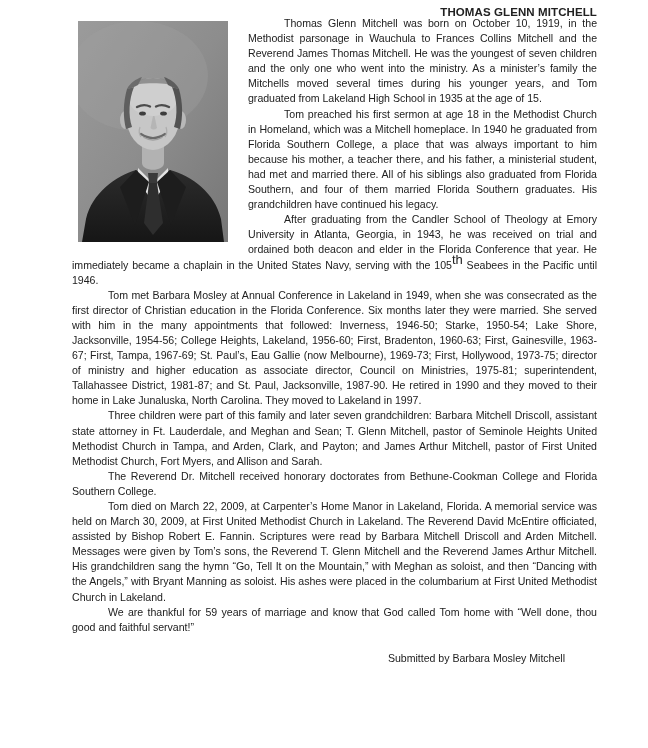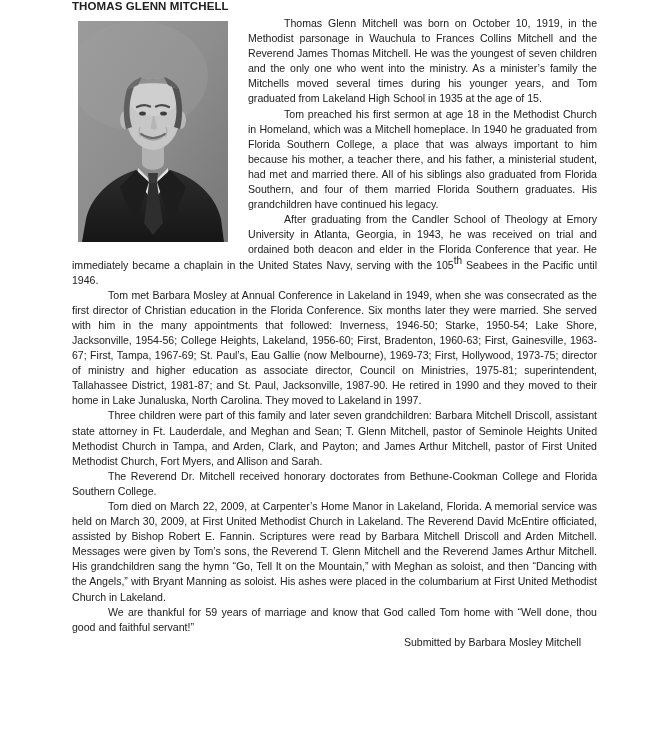--- a/index.html
+++ b/index.html
@@ -6,45 +6,45 @@
   .page {
     position:relative;
     width:648px; height:748px;
     background:#ffffff;
     overflow:hidden;
     font-family:"Liberation Sans", sans-serif;
     color:#212121;
   }
   .title {
     position:absolute;
-    left:72px; top:0; width:525px;
-    text-align:left;
+    left:72px; top:6px; width:525px;
+    text-align:right;
     font-weight:bold;
     font-size:11.5px;
     letter-spacing:0.1px;
   }
   .content {
     position:absolute;
     left:72px; top:16px; width:525px;
     font-size:10.6px;
     line-height:15.1px;
     text-align:justify;
     letter-spacing:-0.02px;
   }
   .photo {
     float:left;
     width:150px; height:221px;
     margin:5px 20px 9px 6px;
     overflow:hidden;
   }
   .photo svg { display:block; }
   p.para { margin:0; padding:0; text-indent:36px; }
-  p.para sup { font-size:10px; line-height:0; }
+  p.para sup { font-size:13px; line-height:0; }
   p.submitted {
-    margin:0; padding:0 16px 0 0;
+    margin:16px; padding:0 16px 0 0;
     text-indent:0;
     text-align:right;
   }
 </style>
 </head>
 <body>
 
 <div class="page">
 
   <div class="title">THOMAS GLENN MITCHELL</div>

